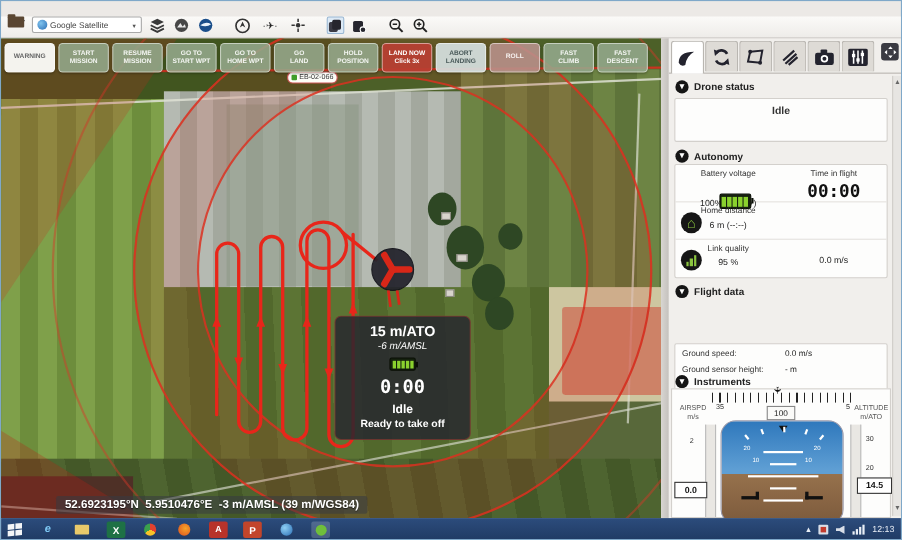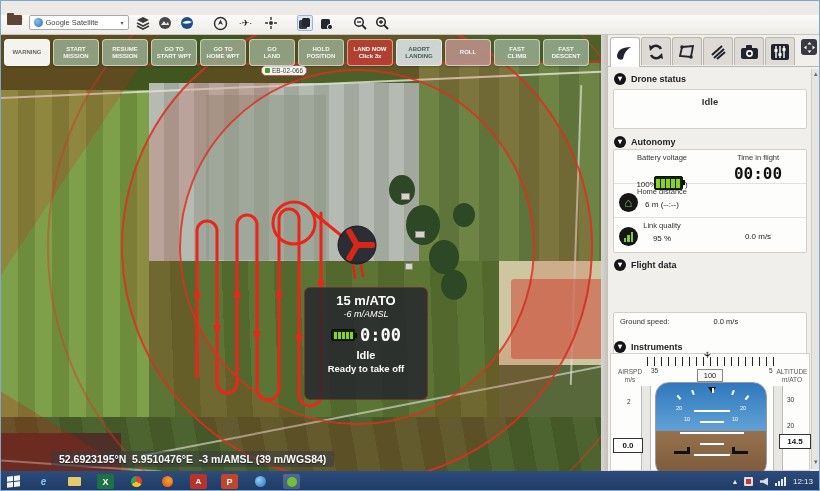--- a/index.html
+++ b/index.html
@@ -56,21 +56,21 @@
   .cmd.rose{background:rgba(184,146,140,.88);color:#f6f0ee;}
 
   
   .dtag{position:absolute;left:260px;top:30px;height:11px;background:#fdfdf8;border:1px solid #c55;border-radius:5px;display:flex;align-items:center;gap:2px;padding:0 3px;font-size:6.5px;color:#333;z-index:20;}
   .dtag .dot{width:5px;height:5px;background:#3f9e2a;border-radius:1px;}
 
   
   .infobox{position:absolute;left:303px;top:252px;width:124px;height:113px;background:rgba(38,38,46,.84);border:1px solid rgba(150,60,50,.6);border-radius:6px;color:#fff;text-align:center;padding-top:5px;z-index:25;}
   .ib-ato{font-size:13px;font-weight:bold;}
   .ib-amsl{font-size:9px;font-style:italic;margin-top:1px;}
-  .ib-timer{display:flex;align-items:center;justify-content:center;gap:5px;margin-top:6px;}
+  .ib-timer{display:flex;align-items:center;justify-content:center;gap:5px;margin-top:6px;flex-direction:column;}
   .ib-time{font-size:17px;font-weight:bold;font-family:"DejaVu Sans Mono",monospace;}
   .ib-state{font-size:11px;font-weight:bold;margin-top:4px;}
   .ib-sub{font-size:9.5px;font-weight:bold;margin-top:2px;}
 
   .batt{display:inline-flex;gap:1px;padding:1.5px;background:#15210e;border:1px solid #0a0f06;border-radius:2px;position:relative;}
   .batt i{width:3px;height:7px;background:#8ad12e;}
   .batt::after{content:"";position:absolute;right:-3px;top:3px;width:2px;height:5px;background:#0a0f06;}
   .batt.big i{width:4px;height:9px;}
 
   
@@ -463,20 +463,24 @@
     </div>
 
     <div class="sec-title" style="top:224px;">
       <span class="sec-ico">▾</span>
       <span>Flight data</span>
     </div>
     <div class="pbox" style="top:237px;height:64px;padding-top:1px;margin-top:40px;">
       <div class="fd-row">
         <span class="fd-label">Ground speed:</span>
         <span class="fd-val">0.0 m/s</span>
+      </div>
+      <div class="fd-row">
+        <span class="fd-label">Ground sensor height:</span>
+        <span class="fd-val">- m</span>
       </div>
     </div>
 
     <div class="sec-title" style="top:306px;">
       <span class="sec-ico">▾</span>
       <span>Instruments</span>
     </div>
     <div class="instr">
 
       <div class="hdg-strip"></div>

